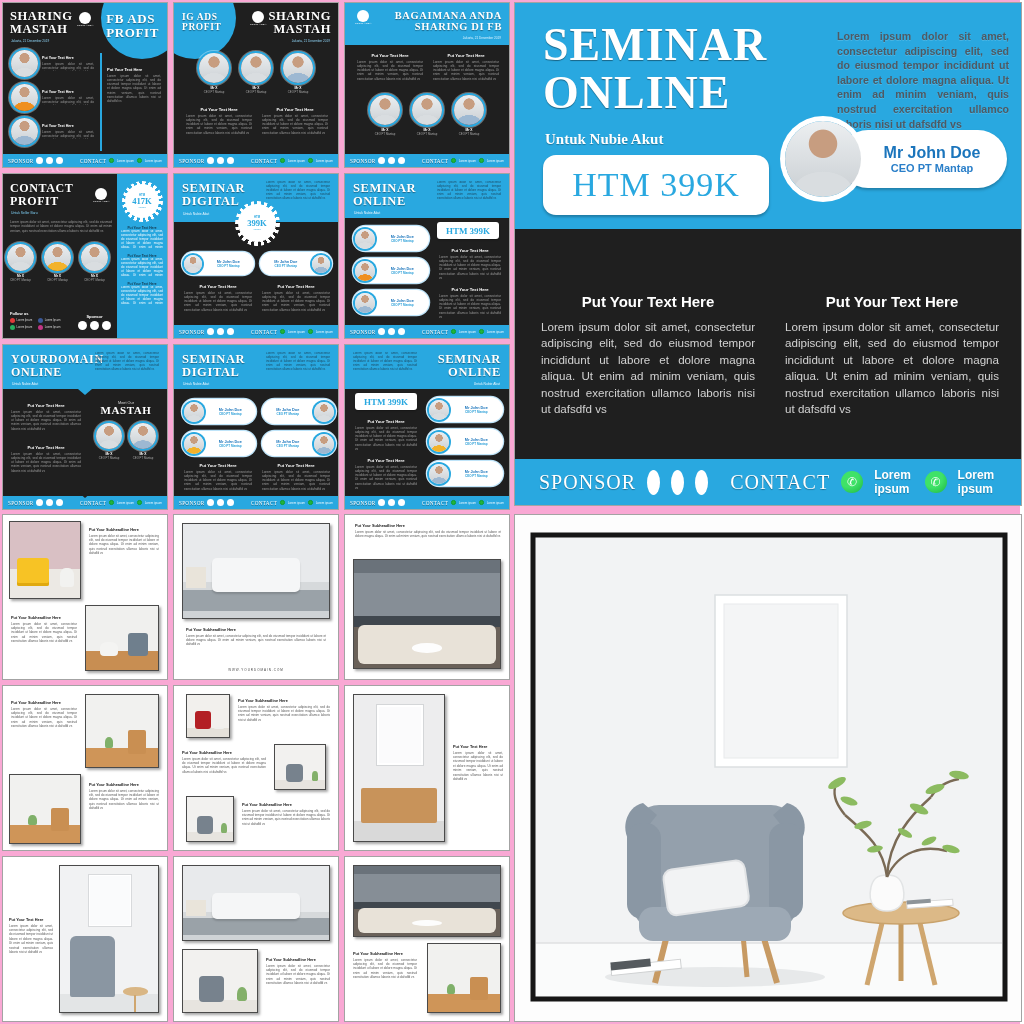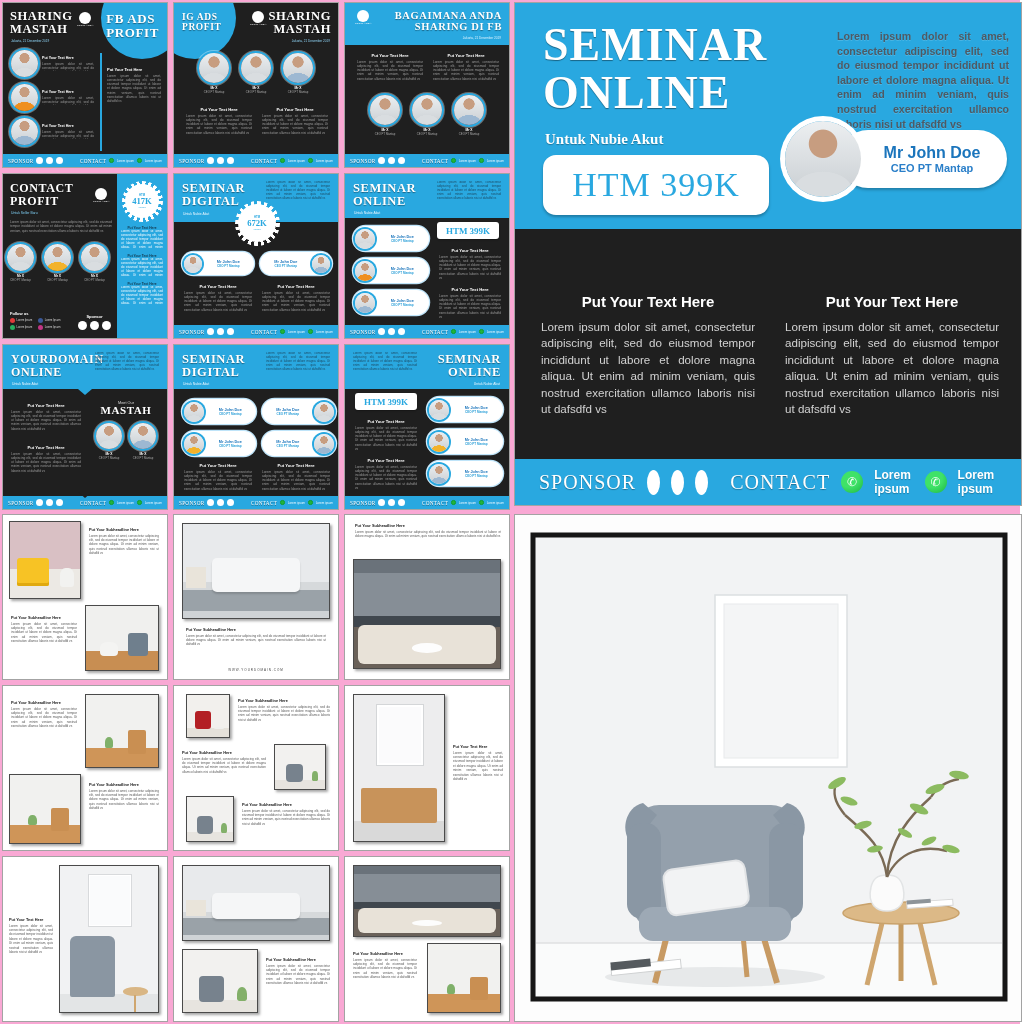--- a/index.html
+++ b/index.html
@@ -361,21 +361,21 @@
   <div class="tile ft" style="left:173px;top:173px;width:166px;height:166px">
     <div class="bhead" style="height:48px"></div>
     <div class="abs ttl" style="left:8px;top:8px;font-size:12.5px;z-index:2">
       <div>SEMINAR</div>
       <div>DIGITAL</div>
     </div>
     <div class="abs subw" style="left:9px;top:38px;z-index:2">Untuk Nubie Akut</div>
     <p class="txb abs" style="right:8px;top:7px;width:64px;height:22px;z-index:2">Lorem ipsum dolor sit amet, consectetur adipiscing elit, sed do eiusmod tempor incididunt ut labore et dolore magna aliqua. Ut enim ad minim veniam, quis nostrud exercitation ullamco laboris nisi ut dafsdfd vs</p>
     <div class="badge" style="left:64px;top:30px;width:38px;height:38px">
       <span class="bh1">HTM</span>
-      <span class="bh2">672K</span>
+      <span class="bh2">399K</span>
       <span class="bh3">/orang</span>
     </div>
     <div class="pill" style="left:8px;top:78px;width:72px;height:23px">
       <div class="av" style="width:18px;height:18px"></div>
       <div class="pc">
         <span class="pname">Mr John Doe</span>
         <span class="prole">CEO PT Mantap</span>
       </div>
     </div>
     <div class="pill rev" style="left:86px;top:78px;width:72px;height:23px">

